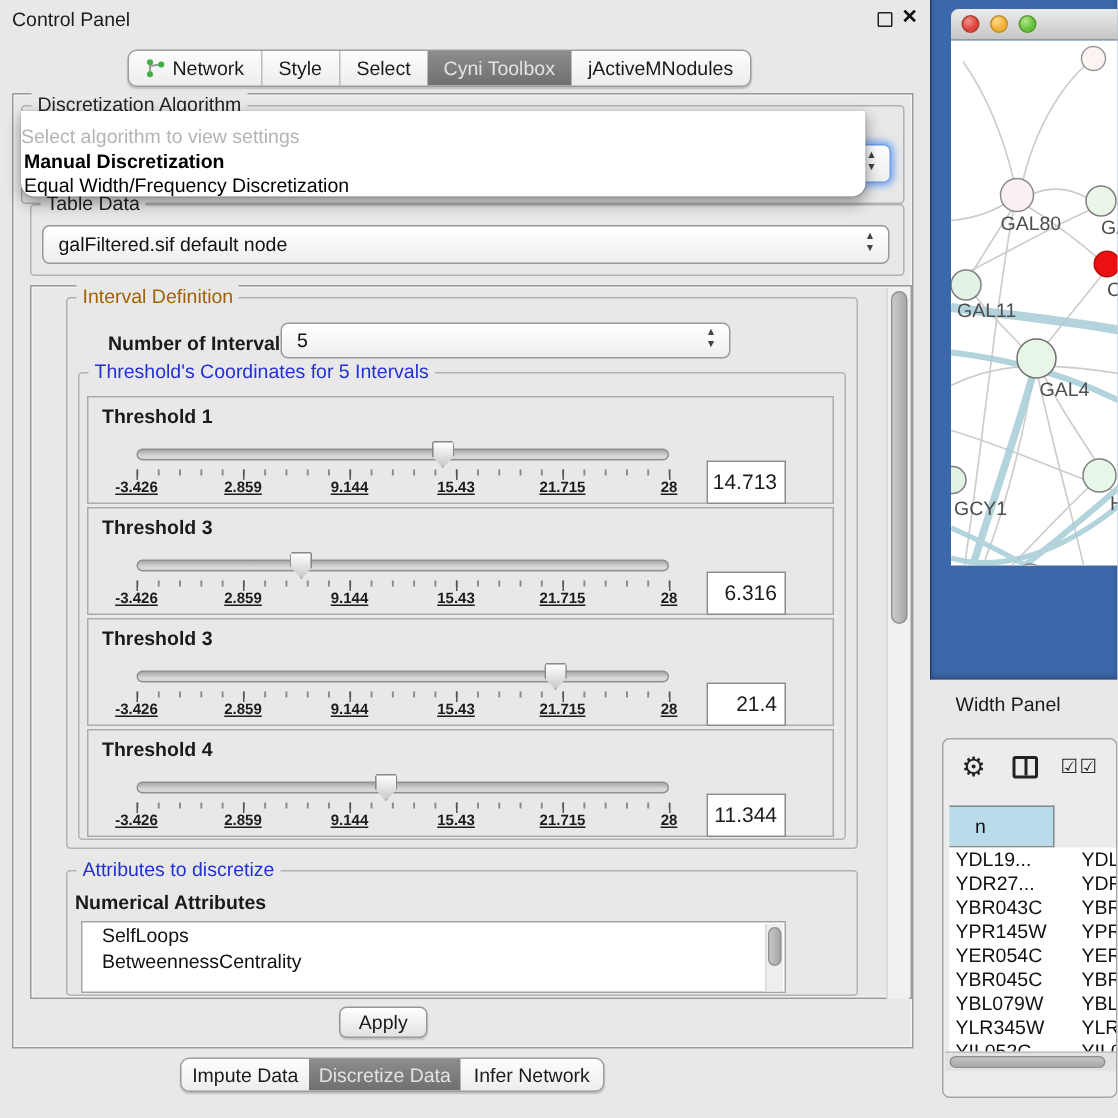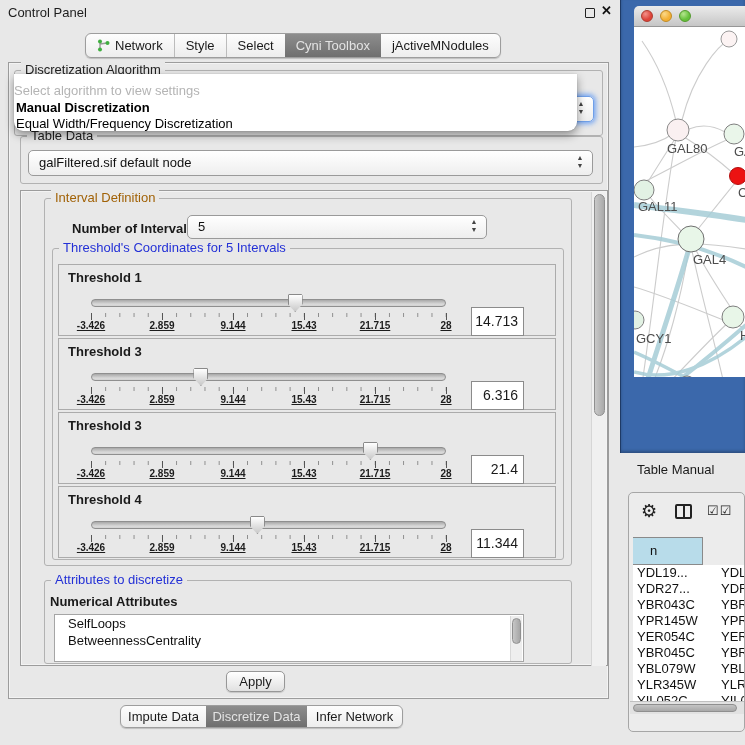--- a/index.html
+++ b/index.html
@@ -382,21 +382,21 @@
         <text x="104" y="170">C</text>
         <text x="4" y="184">GAL11</text>
         <text x="59" y="237">GAL4</text>
         <text x="2" y="316">GCY1</text>
         <text x="106" y="313">H</text>
         <text x="56" y="381">HAP2</text>
       </svg>
     </div>
   </div>
 
-  <span class="tp-title">Table Manual</span>
+  <span class="tp-title">Width Panel</span>
 
   <div class="tp-box">
     <div class="tp-toolbar">
       <span class="gear">⚙</span>
       <span class="split-icon"></span>
       <span class="checks"><span>☑</span><span>☑</span></span>
     </div>
     <div class="tp-header">
       <div class="hc hc2">n</div>
     </div>

